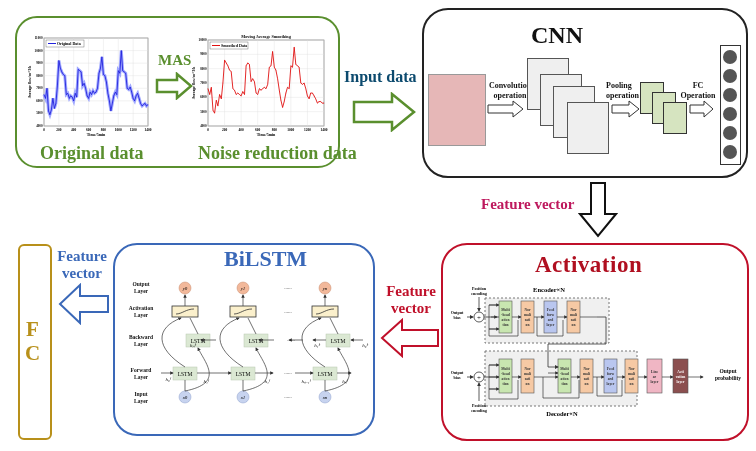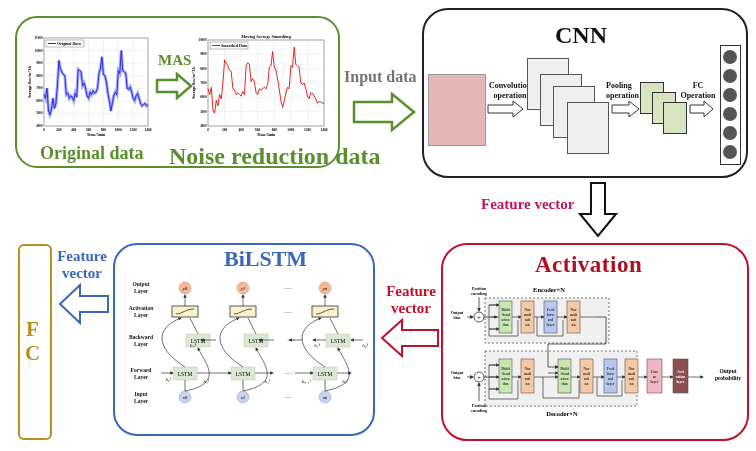--- a/index.html
+++ b/index.html
@@ -238,29 +238,29 @@
     <line x1="24" x2="32" y1="15.5" y2="15.5" stroke="#e01010" stroke-width="1"></line>
     <text x="33" y="17" font-size="4" font-weight="bold">Smoothed Data</text>
   </svg>
 
 <div class="abs bold" style="left:158px;top:52px;font-size:15px;color:#5a8f2e;text-align:right;">MAS</div>
 <svg class="abs" style="left:155px;top:72px;" width="38" height="28">
   <path d="M2 8 H22 V2 L36 14 L22 26 V20 H2 Z" fill="#fff" stroke="#5a8f2e" stroke-width="2.5"></path>
 </svg>
 
 <div class="abs bold" style="left:40px;top:143px;font-size:18px;color:#5a8f2e;">Original data</div>
-<div class="abs bold" style="left:169px;top:143px;font-size:24px;color:#5a8f2e;">Noise reduction data</div>
-
-<div class="abs bold" style="left:344px;top:68px;font-size:16px;color:#737373;">Input data</div>
+<div class="abs bold" style="left:198px;top:143px;font-size:18px;color:#5a8f2e;">Noise reduction data</div>
+
+<div class="abs bold" style="left:344px;top:68px;font-size:16px;color:#0c4a6e;">Input data</div>
 <svg class="abs" style="left:352px;top:92px;" width="66" height="40">
   <path d="M2 10 H40 V2 L62 20 L40 38 V30 H2 Z" fill="#fff" stroke="#5a8f2e" stroke-width="2.5"></path>
 </svg>
 
 <div class="panel" style="left:422px;top:8px;width:326px;height:170px;border:2px solid #222;border-radius:26px;"></div>
-<div class="abs bold" style="left:555px;top:22px;font-size:24px;color:#111;">CNN</div>
+<div class="abs bold" style="left:531px;top:22px;font-size:24px;color:#111;">CNN</div>
 
 <div class="abs" style="left:428px;top:74px;width:56px;height:70px;background:#e6b7b7;border:1px solid #999;"></div>
 
 <div class="abs bold" style="left:484px;top:81px;font-size:8px;line-height:10px;text-align:center;width:52px;color:#111;">
   <div>Convolution</div>
   <div>operation</div>
 </div>
 <svg class="abs" style="left:487px;top:100px;" width="38" height="18">
   <path d="M1 5 H26 V1 L36 9 L26 17 V13 H1 Z" fill="#fff" stroke="#333" stroke-width="1"></path>
 </svg>

